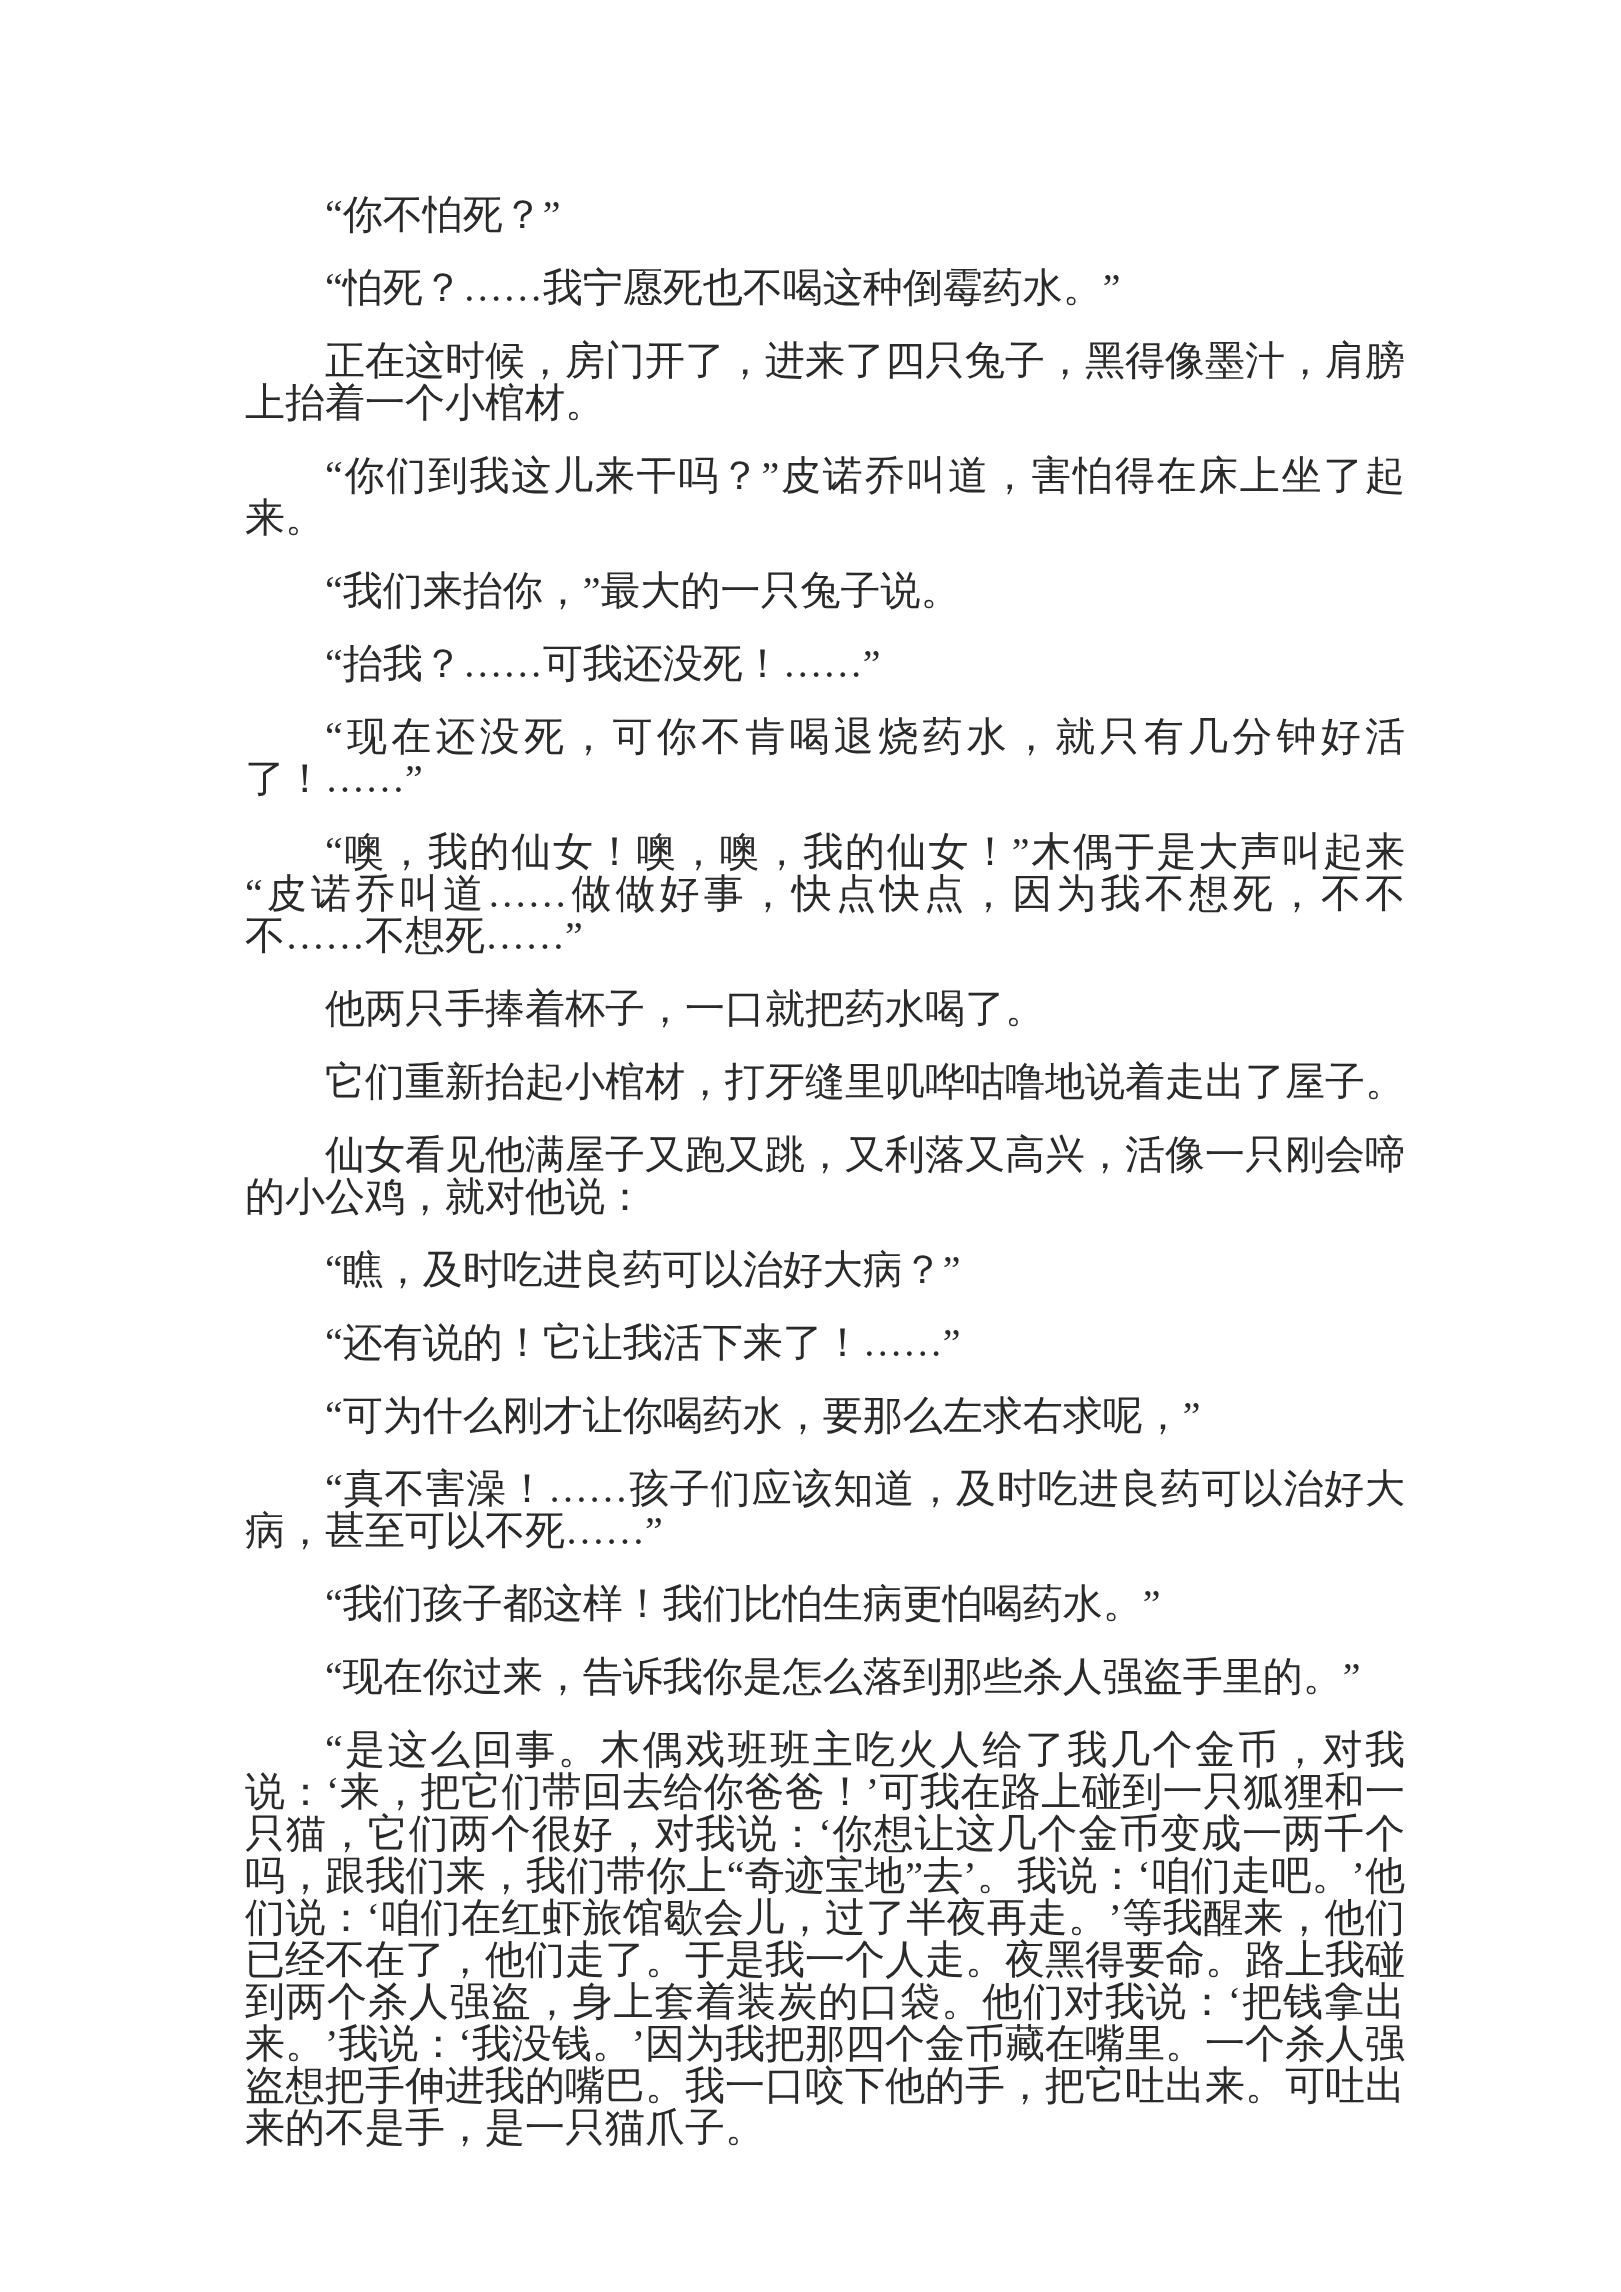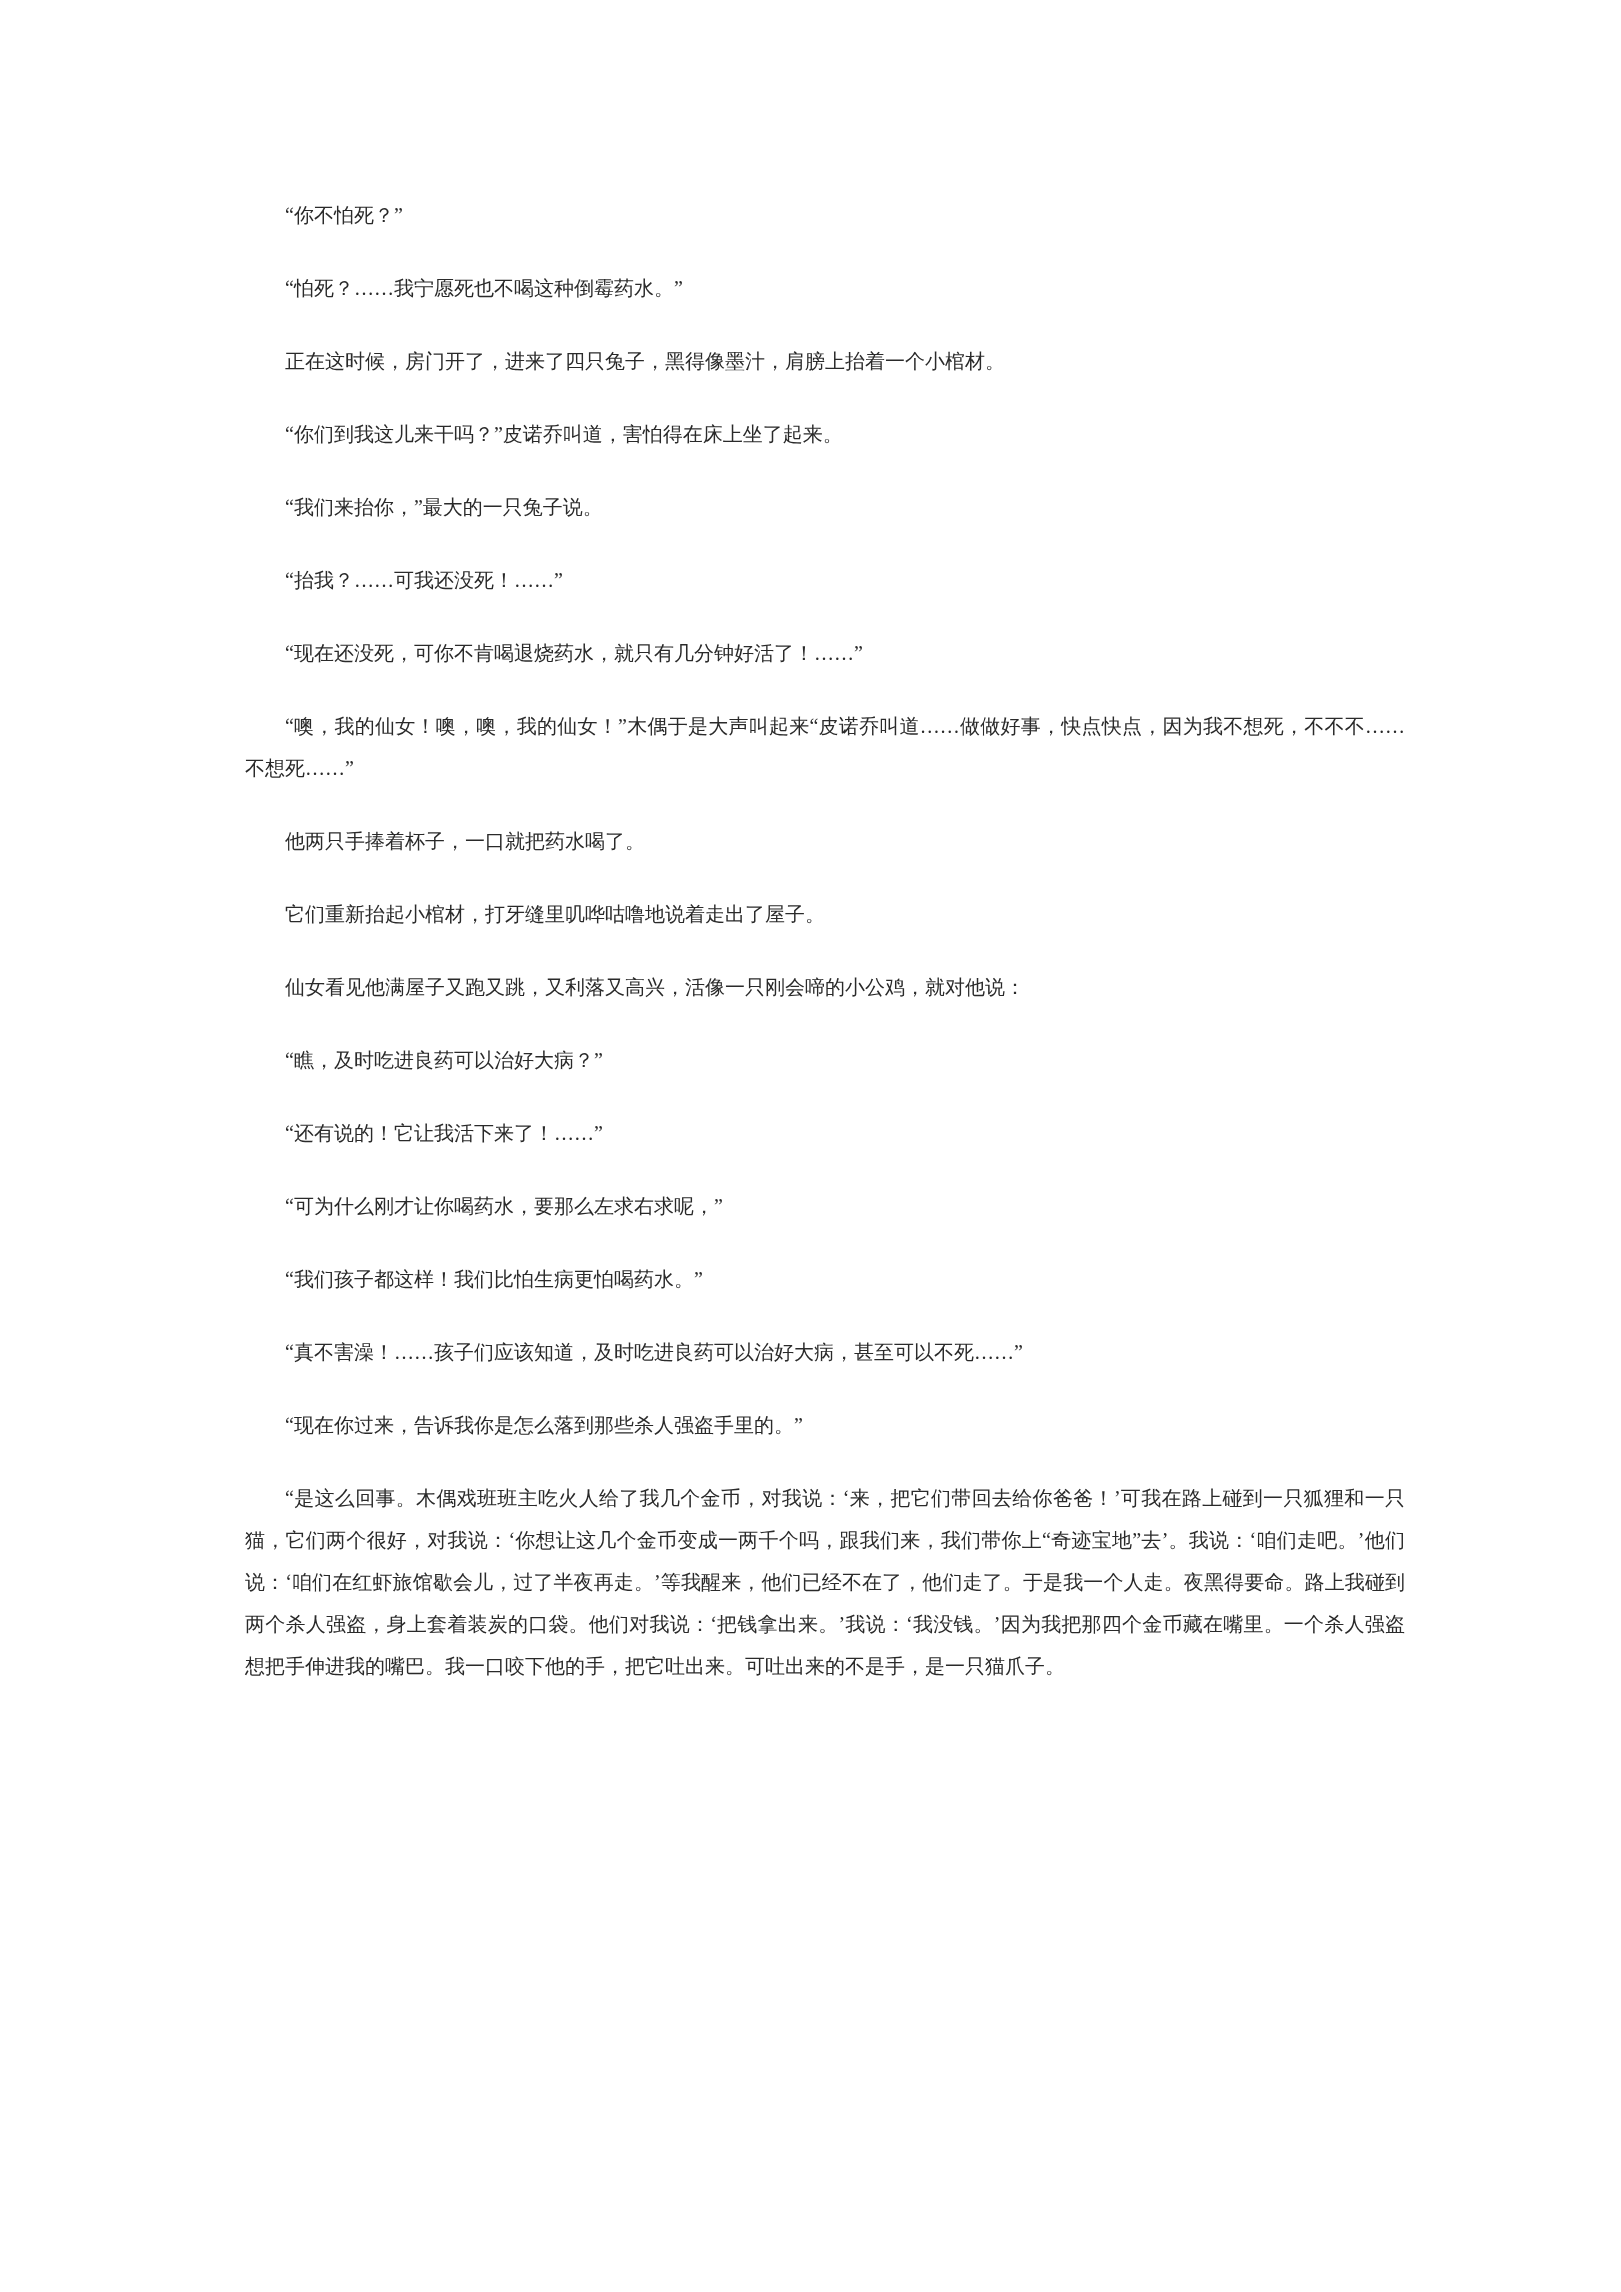--- a/index.html
+++ b/index.html
@@ -24,21 +24,21 @@
   }
   .content {
     position: absolute;
     left: 245px;
     top: 194px;
     width: 1160px;
     color: #2a2a2a;
   }
   .content p {
     margin: 0 0 31px 0;
-    font-size: 20px;
+    font-size: 40px;
     line-height: 42px;
     text-indent: 2em;
     text-align: justify;
     word-break: normal;
     font-weight: 400;
   }
 </style>
 </head>
 <body>
 
@@ -51,19 +51,19 @@
     <p>“我们来抬你，”最大的一只兔子说。</p>
     <p>“抬我？……可我还没死！……”</p>
     <p>“现在还没死，可你不肯喝退烧药水，就只有几分钟好活了！……”</p>
     <p>“噢，我的仙女！噢，噢，我的仙女！”木偶于是大声叫起来“皮诺乔叫道……做做好事，快点快点，因为我不想死，不不不……不想死……”</p>
     <p>他两只手捧着杯子，一口就把药水喝了。</p>
     <p>它们重新抬起小棺材，打牙缝里叽哗咕噜地说着走出了屋子。</p>
     <p>仙女看见他满屋子又跑又跳，又利落又高兴，活像一只刚会啼的小公鸡，就对他说：</p>
     <p>“瞧，及时吃进良药可以治好大病？”</p>
     <p>“还有说的！它让我活下来了！……”</p>
     <p>“可为什么刚才让你喝药水，要那么左求右求呢，”</p>
+    <p>“真不害澡！……孩子们应该知道，及时吃进良药可以治好大病，甚至可以不死……”</p>
     <p>“我们孩子都这样！我们比怕生病更怕喝药水。”</p>
-    <p>“真不害澡！……孩子们应该知道，及时吃进良药可以治好大病，甚至可以不死……”</p>
     <p>“现在你过来，告诉我你是怎么落到那些杀人强盗手里的。”</p>
     <p>“是这么回事。木偶戏班班主吃火人给了我几个金币，对我说：‘来，把它们带回去给你爸爸！’可我在路上碰到一只狐狸和一只猫，它们两个很好，对我说：‘你想让这几个金币变成一两千个吗，跟我们来，我们带你上“奇迹宝地”去’。我说：‘咱们走吧。’他们说：‘咱们在红虾旅馆歇会儿，过了半夜再走。’等我醒来，他们已经不在了，他们走了。于是我一个人走。夜黑得要命。路上我碰到两个杀人强盗，身上套着装炭的口袋。他们对我说：‘把钱拿出来。’我说：‘我没钱。’因为我把那四个金币藏在嘴里。一个杀人强盗想把手伸进我的嘴巴。我一口咬下他的手，把它吐出来。可吐出来的不是手，是一只猫爪子。</p>
   </div>
 </div>
 
 
 </body></html>

